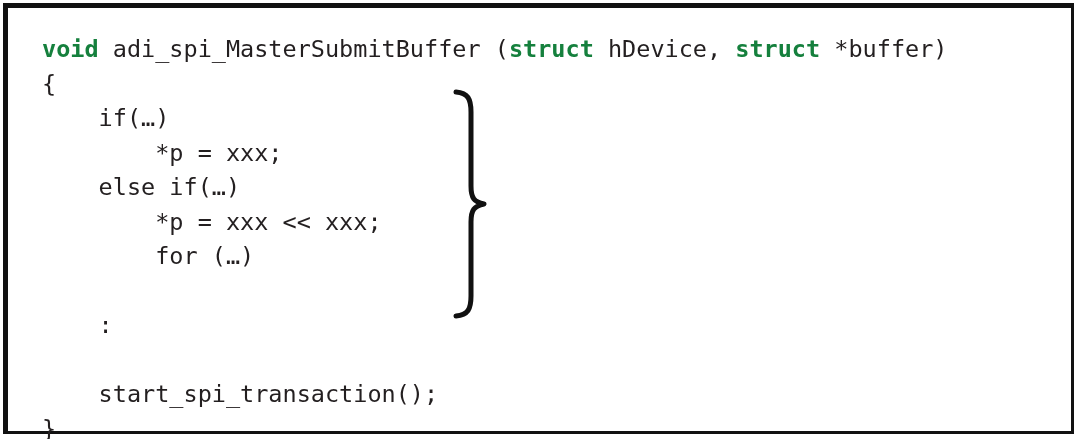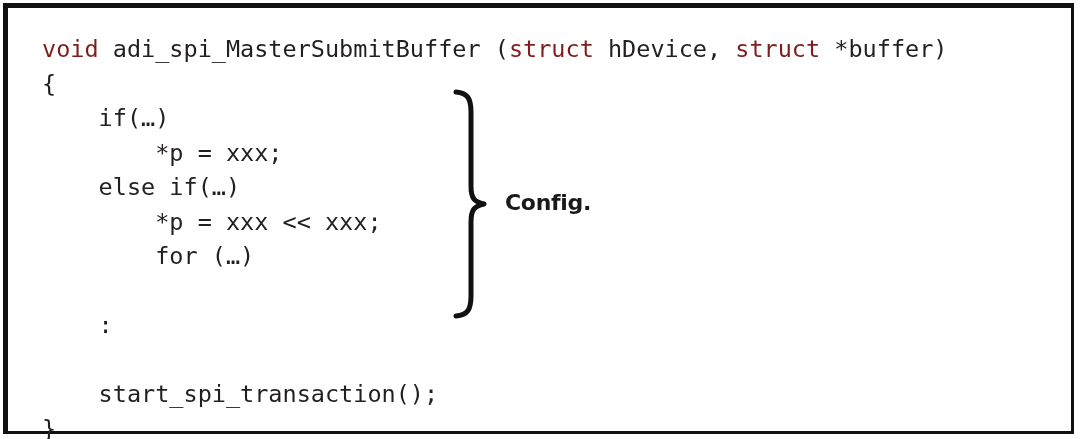--- a/index.html
+++ b/index.html
@@ -43,21 +43,22 @@
     line-height: 34.5px;
     color: #231f20;
     white-space: pre;
     letter-spacing: 0px;
   }
   .code-line {
     height: 34.5px;
     white-space: pre;
   }
   .kw {
-    color: #7f1d1d;
+    color: #15803d;
+    font-weight: bold;
   }
   .blank {
     height: 34.5px;
   }
   
   #brace-group {
     position: absolute;
     left: 430px;
     top: 78px;
     width: 60px;
@@ -93,16 +94,15 @@
         <path d="M 18 6
                  C 30 7, 33 13, 33 26
                  L 33 100
                  C 33 112, 36 116, 46 118
                  C 36 120, 33 124, 33 136
                  L 33 210
                  C 33 223, 30 229, 18 230" fill="none" stroke="#111111" stroke-width="5" stroke-linecap="round" stroke-linejoin="round"></path>
       </svg>
     </div>
 
-    <div id="config-label">Config.</div>
 
   </div>
 </div>
 
 </body></html>

